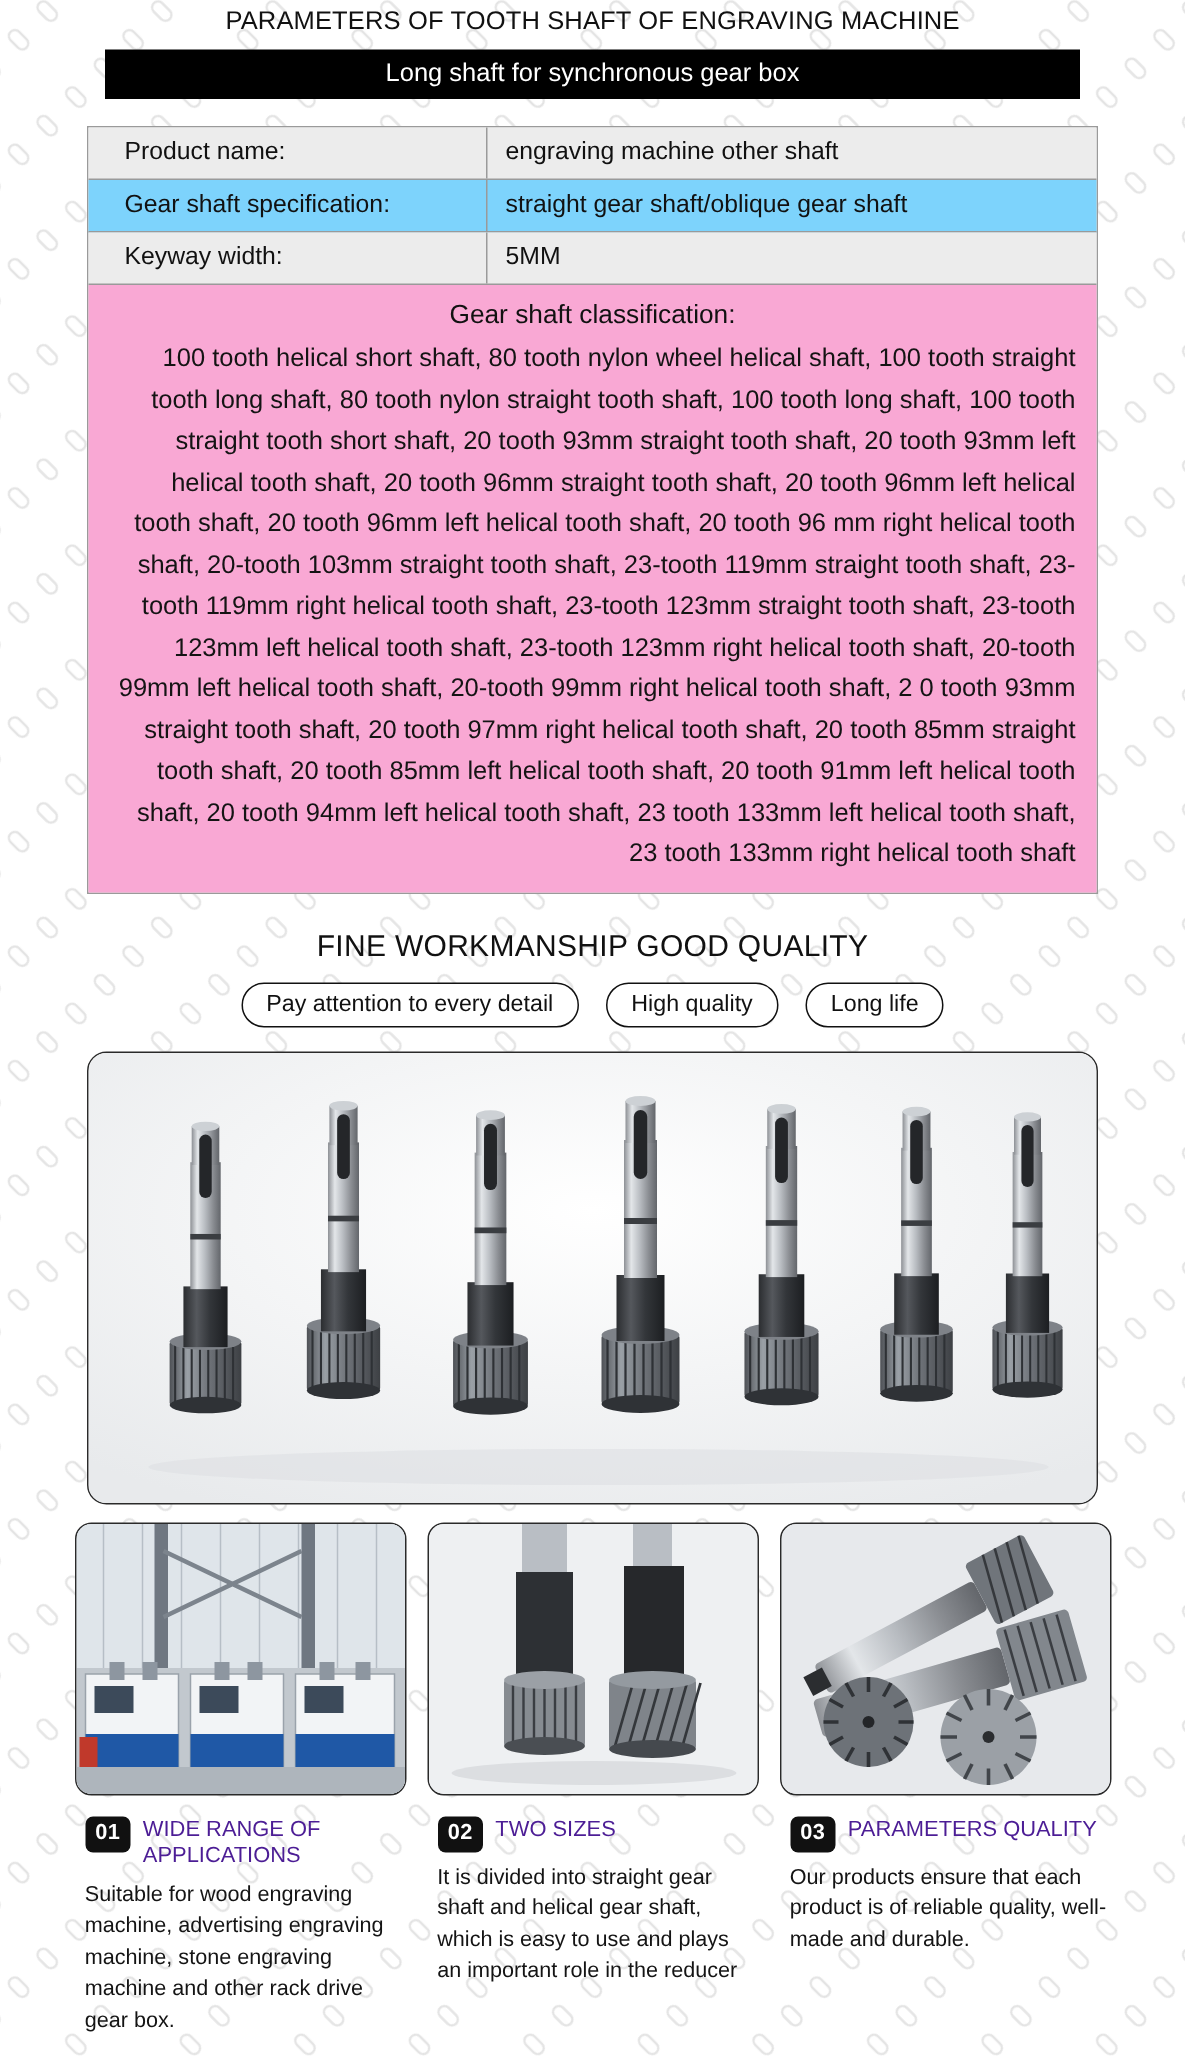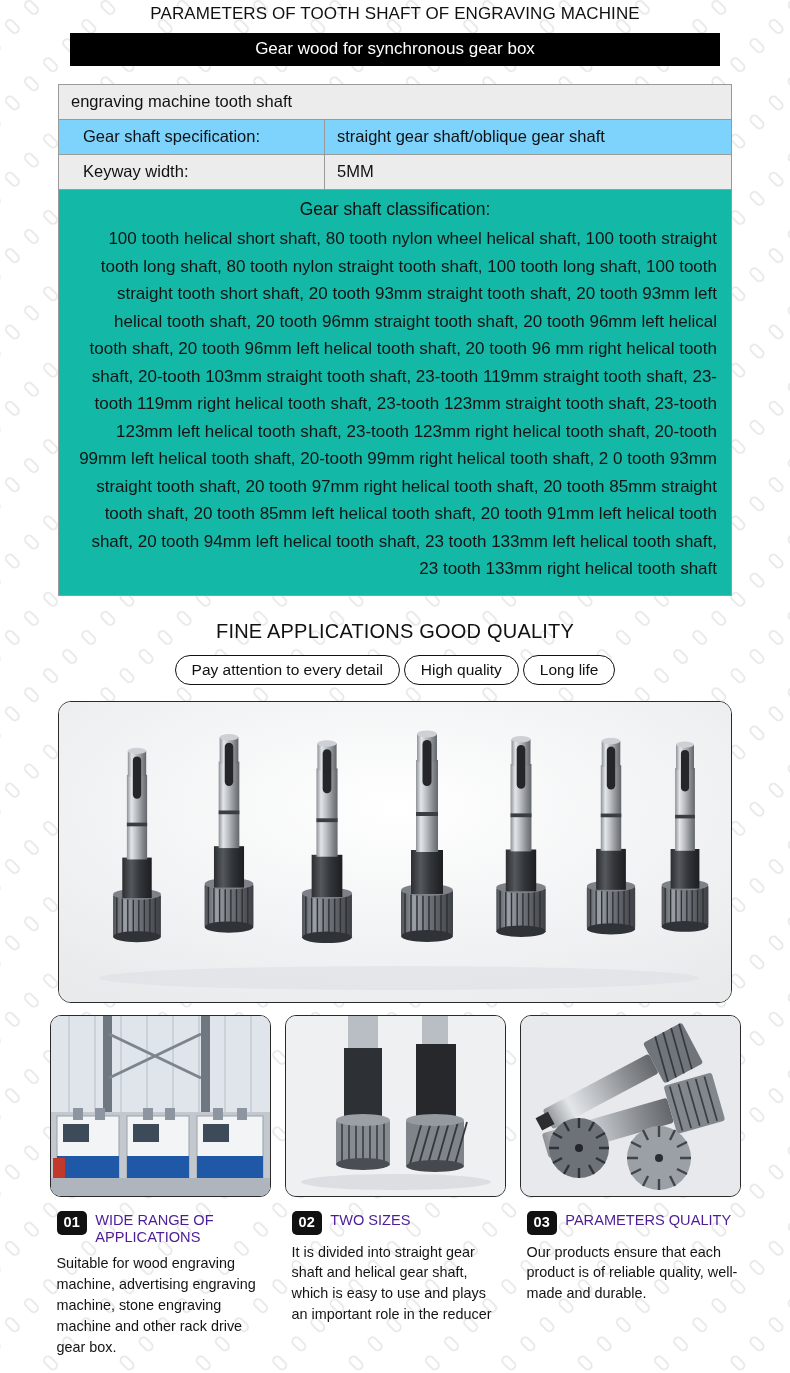--- a/index.html
+++ b/index.html
@@ -78,21 +78,21 @@
   }
   .spec-val {
     flex: 1;
     box-sizing: border-box;
     padding: 7px 10px 8px 12px;
     font-size: 16.5px;
   }
 
   .class-block {
     padding: 7px 14px 12px 14px;
-    background: #14b8a6;
+    background: #f9a8d4;
   }
   .class-title {
     text-align: center;
     font-size: 17.5px;
     padding: 2px 0 5px 0;
   }
   .class-body {
     font-size: 17px;
     line-height: 1.62;
     text-align: right;
@@ -104,21 +104,21 @@
     text-align: center;
     font-size: 20px;
     letter-spacing: 0.2px;
     margin: 24px 0 0 0;
     color: #111;
   }
   .pill-row {
     display: flex;
     justify-content: center;
     align-items: flex-start;
-    gap: 4px;
+    gap: 18px;
     margin: 12px 0 0 0;
   }
   .pill {
     border: 1.6px solid #111111;
     border-radius: 40px;
     padding: 4px 16px 5px 16px;
     font-size: 15.5px;
     background: #ffffff;
     white-space: nowrap;
     line-height: 1.25;
@@ -209,45 +209,46 @@
       <rect x="20" y="33" width="15" height="8" rx="4" ry="4" fill="none" stroke="#c9c9c9" stroke-width="1.6"></rect>
     </pattern>
   </defs>
   <rect width="790" height="1373" fill="url(#chain)"></rect>
 </svg>
 
 <div class="page">
 
   <div class="page-title">PARAMETERS OF TOOTH SHAFT OF ENGRAVING MACHINE</div>
 
-  <div class="banner">Gear wood for synchronous gear box</div>
+  <div class="banner">Long shaft for synchronous gear box</div>
 
   <div class="spec-wrap">
 
     <div class="spec-row shade">
-      <div class="spec-val">engraving machine tooth shaft</div>
+      <div class="spec-key">Product name:</div>
+      <div class="spec-val">engraving machine other shaft</div>
     </div>
 
     <div class="spec-row plain">
       <div class="spec-key">Gear shaft specification:</div>
       <div class="spec-val">straight gear shaft/oblique gear shaft</div>
     </div>
 
     <div class="spec-row shade">
       <div class="spec-key">Keyway width:</div>
       <div class="spec-val">5MM</div>
     </div>
 
     <div class="class-block">
       <div class="class-title">Gear shaft classification:</div>
       <div class="class-body">100 tooth helical short shaft, 80 tooth nylon wheel helical shaft, 100 tooth straight tooth long shaft, 80 tooth nylon straight tooth shaft, 100 tooth long shaft, 100 tooth straight tooth short shaft, 20 tooth 93mm straight tooth shaft, 20 tooth 93mm left helical tooth shaft, 20 tooth 96mm straight tooth shaft, 20 tooth 96mm left helical tooth shaft, 20 tooth 96mm left helical tooth shaft, 20 tooth 96 mm right helical tooth shaft, 20-tooth 103mm straight tooth shaft, 23-tooth 119mm straight tooth shaft, 23-tooth 119mm right helical tooth shaft, 23-tooth 123mm straight tooth shaft, 23-tooth 123mm left helical tooth shaft, 23-tooth 123mm right helical tooth shaft, 20-tooth 99mm left helical tooth shaft, 20-tooth 99mm right helical tooth shaft, 2 0 tooth 93mm straight tooth shaft, 20 tooth 97mm right helical tooth shaft, 20 tooth 85mm straight tooth shaft, 20 tooth 85mm left helical tooth shaft, 20 tooth 91mm left helical tooth shaft, 20 tooth 94mm left helical tooth shaft, 23 tooth 133mm left helical tooth shaft, 23 tooth 133mm right helical tooth shaft</div>
     </div>
   </div>
 
-  <div class="fine-title">FINE APPLICATIONS  GOOD QUALITY</div>
+  <div class="fine-title">FINE WORKMANSHIP  GOOD QUALITY</div>
 
   <div class="pill-row">
     <div class="pill">Pay attention to every detail</div>
     <div class="pill">High quality</div>
     <div class="pill">Long life</div>
   </div>
 
   <div class="hero">
     <svg width="672" height="300" viewBox="0 0 672 300" xmlns="http://www.w3.org/2000/svg">
       <defs>

